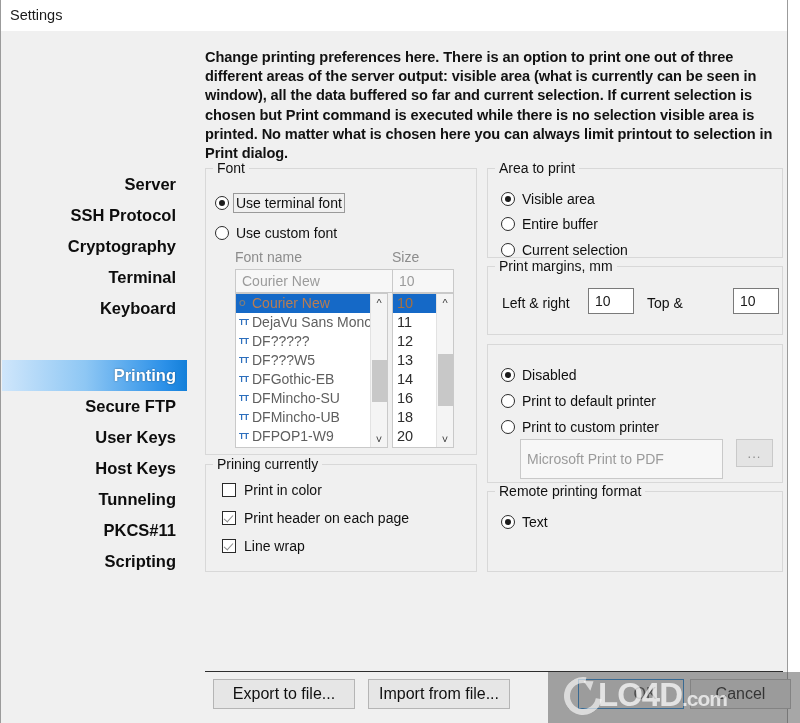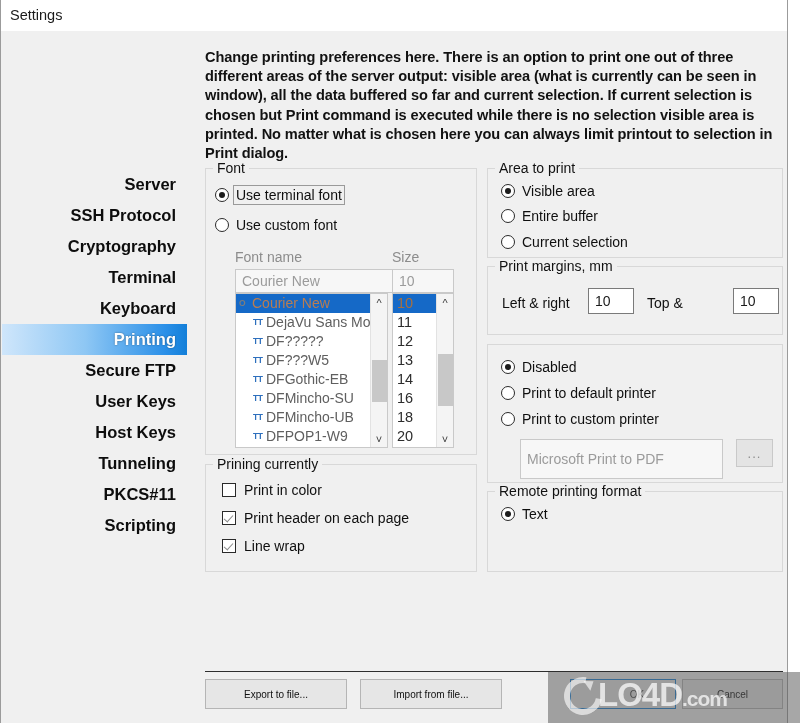--- a/index.html
+++ b/index.html
@@ -80,20 +80,21 @@
     font-weight: bold;
     color: #0d0d0d;
     box-sizing: border-box;
     white-space: nowrap;
     padding-left: 23px;
   }
   .side-item.selected {
     background: linear-gradient(to right, #cfe6fb 0%, #8ec7f4 45%, #2b90e8 88%, #137fd9 100%);
     color: #ffffff;
     text-shadow: 0 0 2px rgba(0,0,0,0.45);
+    margin-top: 36px;
   }
   
   .group {
     position: absolute;
     border: 1px solid #d8d8d8;
     background: transparent;
     box-sizing: border-box;
   }
   .group > .g-title {
     position: absolute;
@@ -104,20 +105,21 @@
     font-size: 14px;
     color: #111111;
     white-space: nowrap;
   }
   
   .radio-row {
     position: absolute;
     display: flex;
     align-items: center;
     white-space: nowrap;
+    margin-top: 8px;
   }
   .radio {
     width: 14px;
     height: 14px;
     border: 1.4px solid #2a2a2a;
     border-radius: 50%;
     box-sizing: border-box;
     background: #ffffff;
     position: relative;
     flex: 0 0 auto;
@@ -237,21 +239,21 @@
   }
   .ficon {
     display: inline-block;
     width: 13px;
     font-size: 8.5px;
     font-weight: bold;
     line-height: 1;
     flex: 0 0 auto;
     letter-spacing: -0.5px;
   }
-  .ficon.tt { color: #2d6fbd; margin-left: 14px; }
+  .ficon.tt { color: #2d6fbd; }
   .ficon.ot { color: #7d7d7d; }
   
   .vscroll {
     position: absolute;
     top: 0; right: 0; bottom: 0;
     width: 17px;
     background: #f4f4f4;
     border-left: 1px solid #e2e2e2;
     box-sizing: border-box;
   }
@@ -298,23 +300,24 @@
   }
   .btn {
     position: absolute;
     height: 30px;
     background: #e6e6e6;
     border: 1px solid #b5b5b5;
     box-sizing: border-box;
     display: flex;
     align-items: center;
     justify-content: center;
-    font-size: 10px;
+    font-size: 16px;
     color: #101010;
     white-space: nowrap;
+    margin-left: 8px;
   }
   .btn.primary {
     background: #e8e8e8;
     border: 1.6px solid #1a7fd4;
     color: #3d3d3d;
   }
   
   #watermark {
     position: absolute;
     left: 548px;

